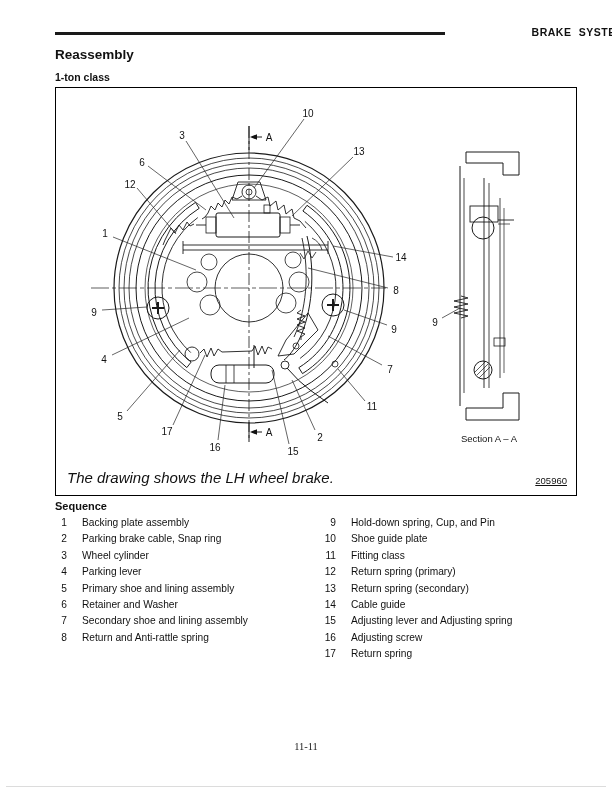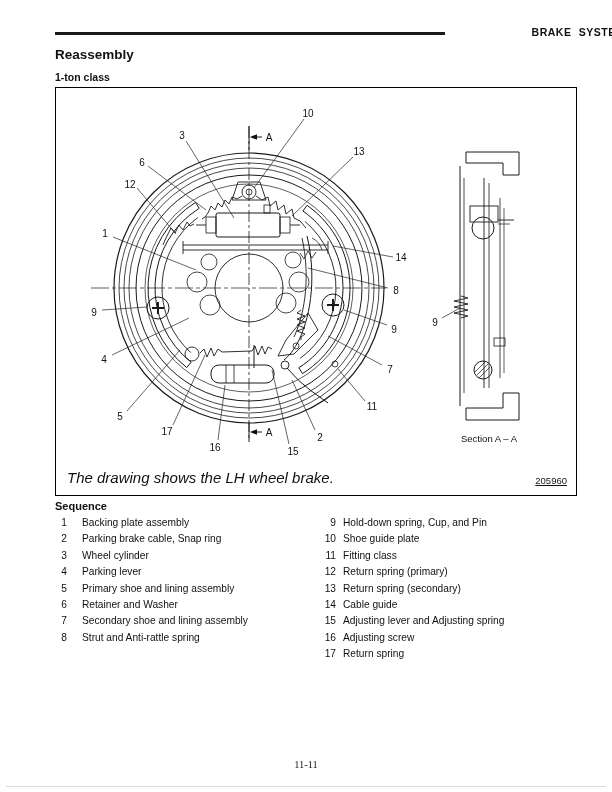--- a/index.html
+++ b/index.html
@@ -22,23 +22,23 @@
   .figure-box svg{position:absolute;left:0;top:0;}
   .fig-caption{position:absolute;left:11px;bottom:9px;font-size:15px;color:#111;font-style:italic;}
   .fig-number{position:absolute;right:9px;bottom:9px;font-size:9.5px;color:#111;text-decoration:underline;}
   .seq-heading{position:absolute;left:55px;top:500px;font-size:11px;font-weight:bold;}
   .seq-col{position:absolute;top:515px;font-size:10.2px;line-height:16.4px;}
   .seq-col.left{left:55px;}
   .seq-col.right{left:324px;}
   .seq-row{white-space:nowrap;}
   .seq-num{display:inline-block;width:12px;text-align:right;}
   .seq-col.left .seq-label{margin-left:15px;}
-  .seq-col.right .seq-label{margin-left:7px;}
+  .seq-col.right .seq-label{margin-left:15px;}
   .page-number{
-    position:absolute;left:0;top:759px;width:612px;text-align:center;
+    position:absolute;left:0;top:741px;width:612px;text-align:center;
     font-family:"Liberation Serif",serif;font-size:10.5px;color:#222;
   }
   .scan-line{position:absolute;left:6px;top:786px;width:600px;height:1px;background:#dcdcdc;}
   svg text{font-family:"Liberation Sans",sans-serif;fill:#111;font-size:10px;}
   svg .lbl{font-size:10px;}
   svg .seclbl{font-size:9.5px;}
   .ln{stroke:#222;stroke-width:.7;fill:none;}
   .dw{stroke:#1a1a1a;fill:none;}
 </style>
 </head>
@@ -234,21 +234,21 @@
   <div class="seq-heading">Sequence</div>
 
   <div class="seq-col left">
     <div class="seq-row"><span class="seq-num">1</span><span class="seq-label">Backing plate assembly</span></div>
     <div class="seq-row"><span class="seq-num">2</span><span class="seq-label">Parking brake cable, Snap ring</span></div>
     <div class="seq-row"><span class="seq-num">3</span><span class="seq-label">Wheel cylinder</span></div>
     <div class="seq-row"><span class="seq-num">4</span><span class="seq-label">Parking lever</span></div>
     <div class="seq-row"><span class="seq-num">5</span><span class="seq-label">Primary shoe and lining assembly</span></div>
     <div class="seq-row"><span class="seq-num">6</span><span class="seq-label">Retainer and Washer</span></div>
     <div class="seq-row"><span class="seq-num">7</span><span class="seq-label">Secondary shoe and lining assembly</span></div>
-    <div class="seq-row"><span class="seq-num">8</span><span class="seq-label">Strut and Anti-rattle spring</span></div>
+    <div class="seq-row"><span class="seq-num">8</span><span class="seq-label">Return and Anti-rattle spring</span></div>
   </div>
 
   <div class="seq-col right">
     <div class="seq-row"><span class="seq-num">9</span><span class="seq-label">Hold-down spring, Cup, and Pin</span></div>
     <div class="seq-row"><span class="seq-num">10</span><span class="seq-label">Shoe guide plate</span></div>
     <div class="seq-row"><span class="seq-num">11</span><span class="seq-label">Fitting class</span></div>
     <div class="seq-row"><span class="seq-num">12</span><span class="seq-label">Return spring (primary)</span></div>
     <div class="seq-row"><span class="seq-num">13</span><span class="seq-label">Return spring (secondary)</span></div>
     <div class="seq-row"><span class="seq-num">14</span><span class="seq-label">Cable guide</span></div>
     <div class="seq-row"><span class="seq-num">15</span><span class="seq-label">Adjusting lever and Adjusting spring</span></div>

